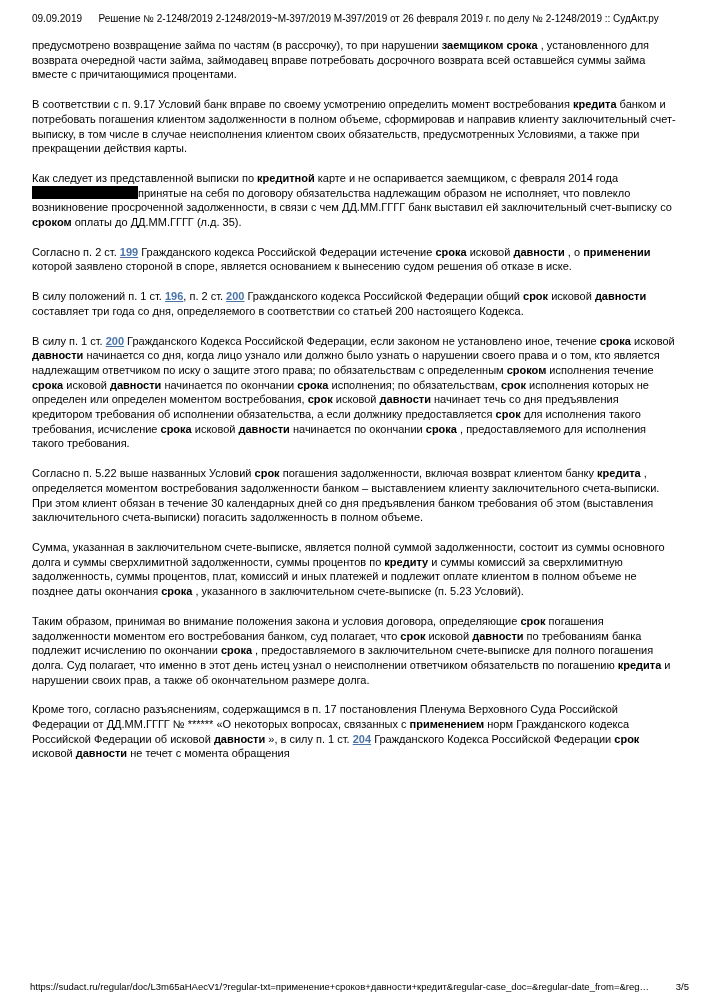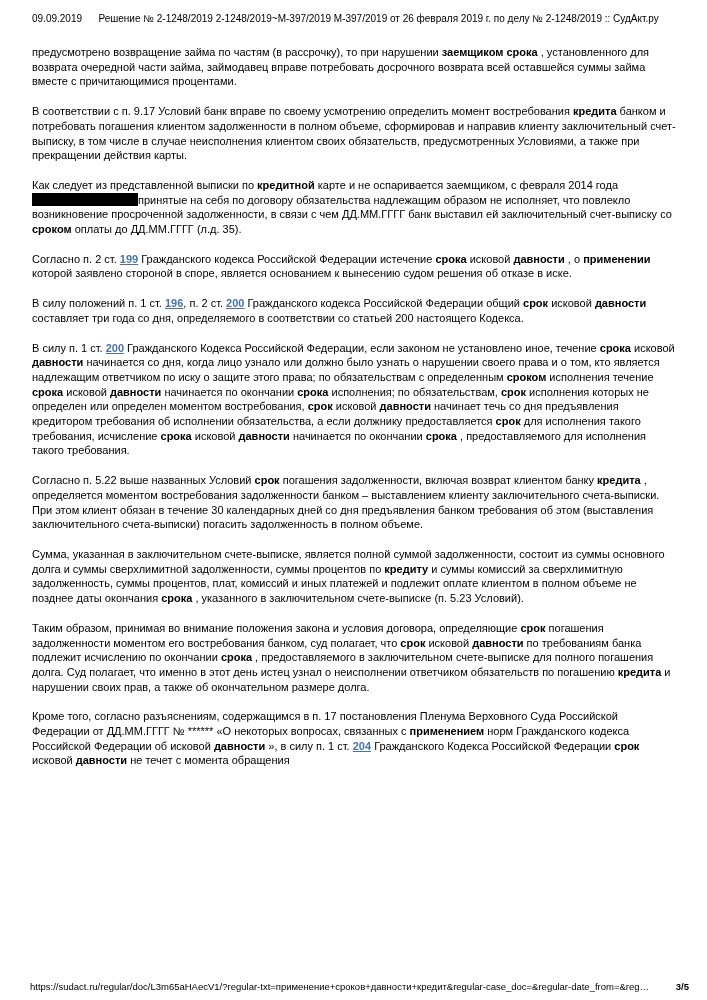--- a/index.html
+++ b/index.html
@@ -23,21 +23,21 @@
     text-align: center;
     white-space: nowrap;
     overflow: hidden;
   }
   .document-body {
     padding: 14px 30px 0 32px;
   }
   .para {
     font-size: 11px;
     line-height: 14.7px;
-    margin: 7px 0 15px 0;
+    margin: 0 0 15px 0;
     text-align: left;
   }
   .hl { font-weight: bold; }
   a.statute-link {
     color: var(--link-color, #4a74a8);
     text-decoration: underline;
     font-weight: bold;
   }
   .redaction {
     display: inline-block;
@@ -52,21 +52,21 @@
     align-items: flex-end;
     padding: 0 18px 0 30px;
     font-size: 9.5px;
     color: #000;
   }
   .footer-url {
     flex: 1;
     white-space: nowrap;
     overflow: hidden;
   }
-  .footer-page { margin-left: 14px; white-space: nowrap; font-weight: bold; }
+  .footer-page { margin-left: 14px; white-space: nowrap; }
 </style>
 </head>
 <body>
 
 <div class="page-header">
   <span class="header-date">09.09.2019</span>
   <span class="header-title">Решение № 2-1248/2019 2-1248/2019~М-397/2019 М-397/2019 от 26 февраля 2019 г. по делу № 2-1248/2019 :: СудАкт.ру</span>
 </div>
 
 <div class="document-body">

